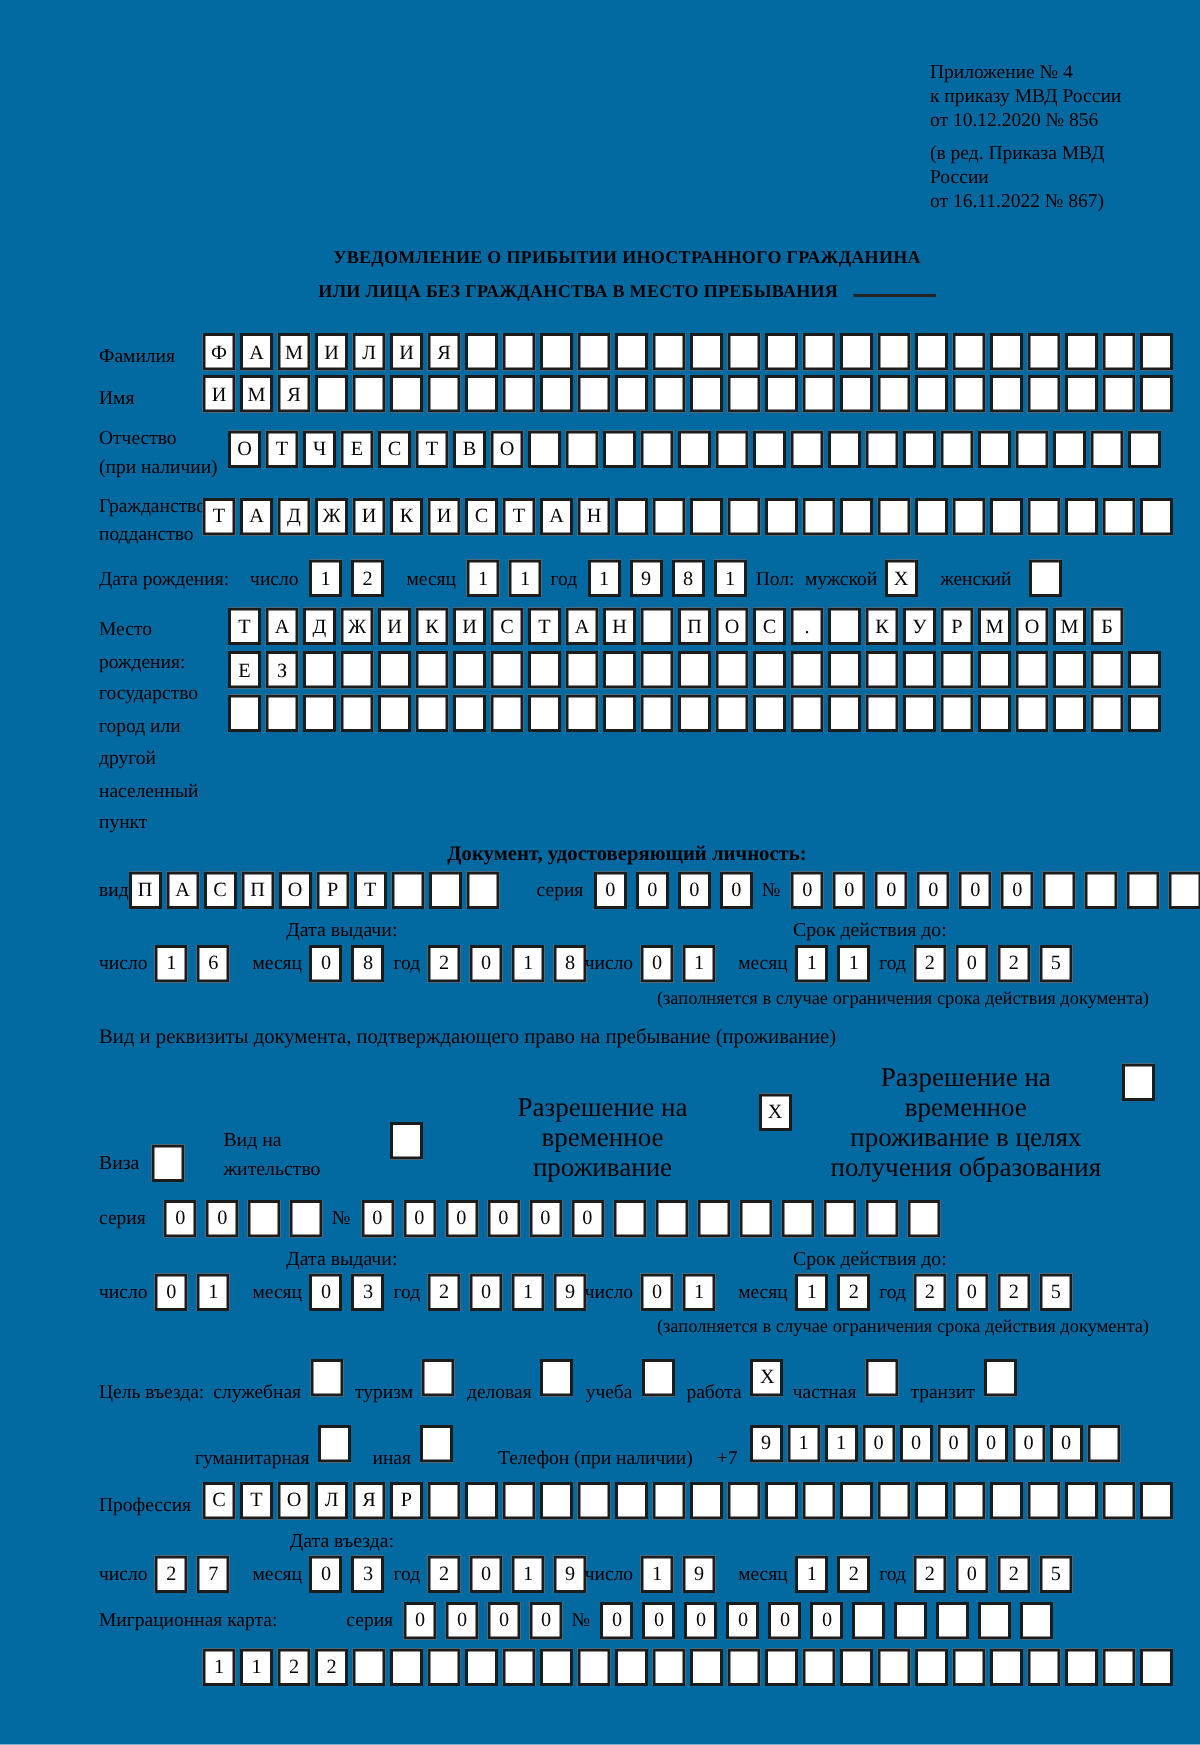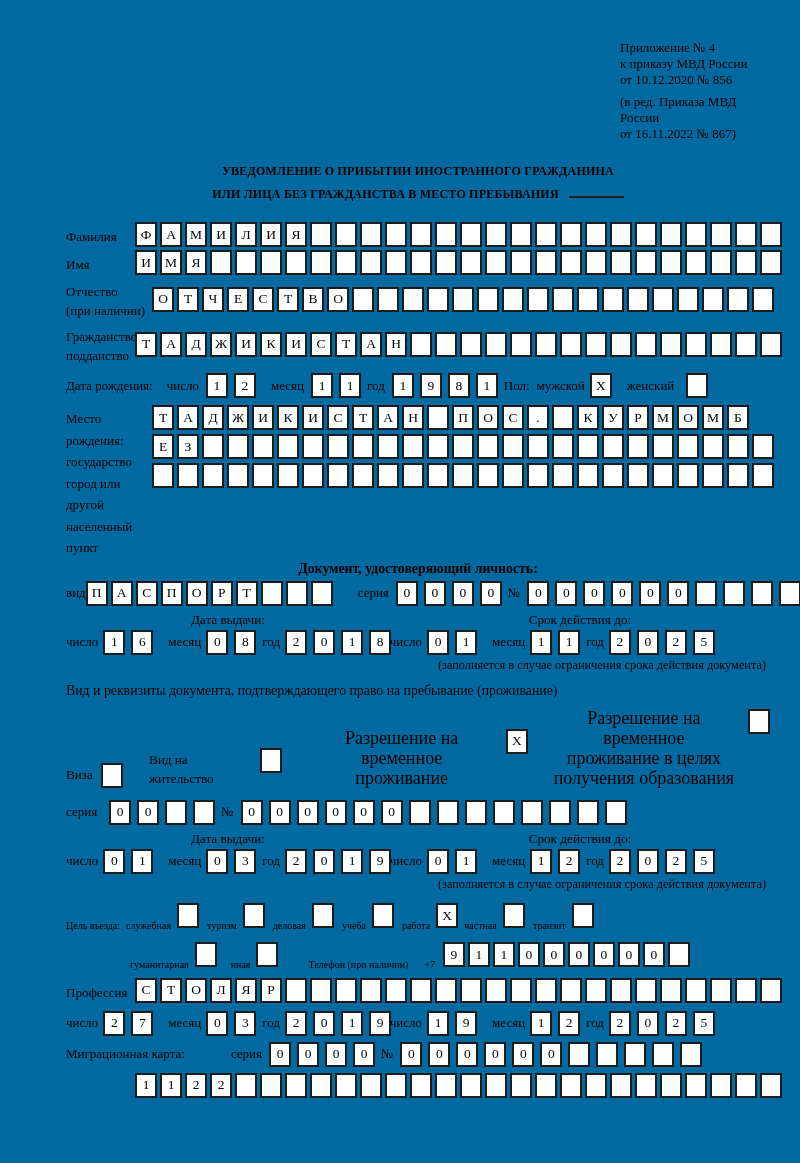--- a/index.html
+++ b/index.html
@@ -58,21 +58,21 @@
   .dg-note { text-align:right; font-size:12.3px; padding-right:4px; margin-top:3px; }
   
   .intro { font-size:13.8px; line-height:26px; margin-top:5px; }
   .perm-row { display:flex; align-items:flex-end; margin-top:4px; }
   .perm-item { display:flex; align-items:flex-start; }
   .perm-item .plabel { font-size:13.2px; line-height:19px; padding-top:3px; margin-right:8px; }
   .perm-item .pmulti { text-align:center; font-size:18px; line-height:20px; margin-right:8px; }
   .perm-item .cell { margin-top:1px; }
   
   .purpose-row { display:flex; align-items:center; margin-top:9px; flex-wrap:nowrap; }
-  .purpose-row .t { font-size:10px; white-space:nowrap;margin-top:19px; }
+  .purpose-row .t { font-size:13px; white-space:nowrap;margin-top:19px; }
   .pair { display:flex; align-items:center; margin-right:8px; }
   .pair .t { margin-right:6px; }
   
   .rep-wrap { display:flex; align-items:flex-start; margin-top:6px; }
   .rep-labels { flex:none; width:69px; font-size:12.6px; line-height:21px; padding-top:2px; }
   .rep-rows .cells { display:flex; margin-bottom:6px; }
 </style>
 </head>
 <body>
 
@@ -615,20 +615,21 @@
         <span class="cell"></span>
         <span class="cell"></span>
         <span class="cell"></span>
         <span class="cell"></span>
         <span class="cell"></span>
       </span>
   </div>
 
   <div class="dates-block">
     <div class="dg-heads">
+      <span class="h-left">Дата въезда:</span>
     </div>
     <div class="dg-rows">
       <span class="dg-row left">
         <span class="dlabel">число</span>
           <span class="cells">
             <span class="cell">2</span>
             <span class="cell">7</span>
           </span>
         <span class="dlabel ml">месяц</span>
           <span class="cells">

